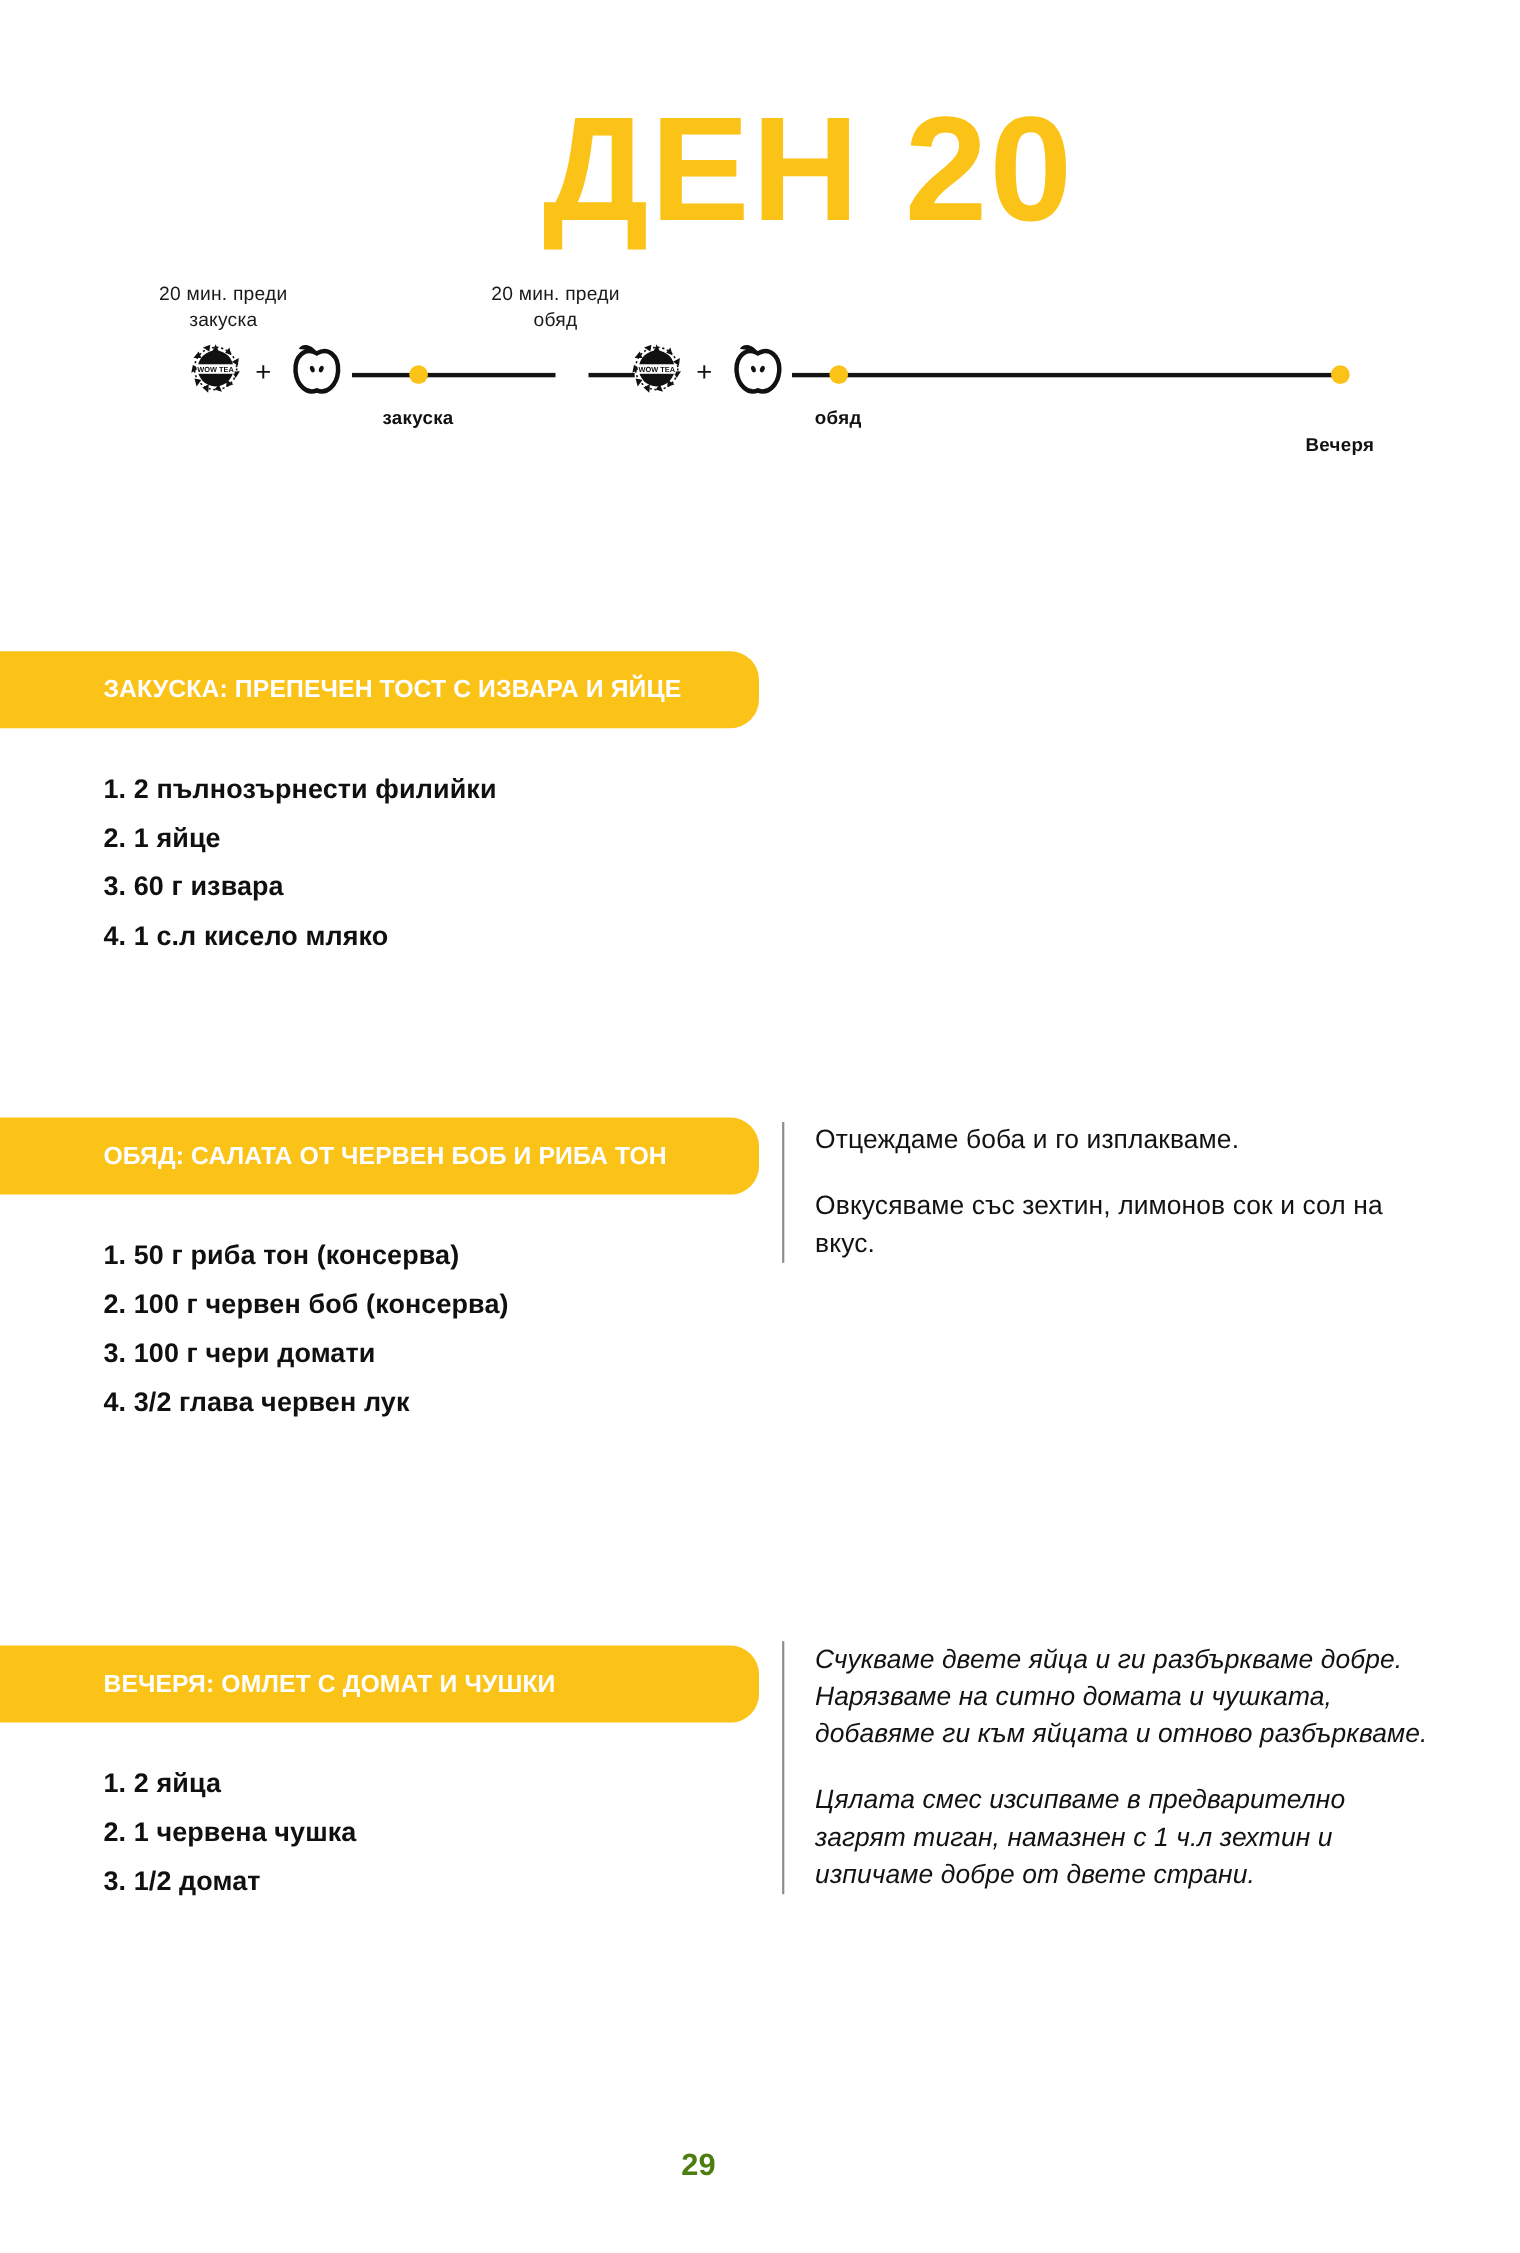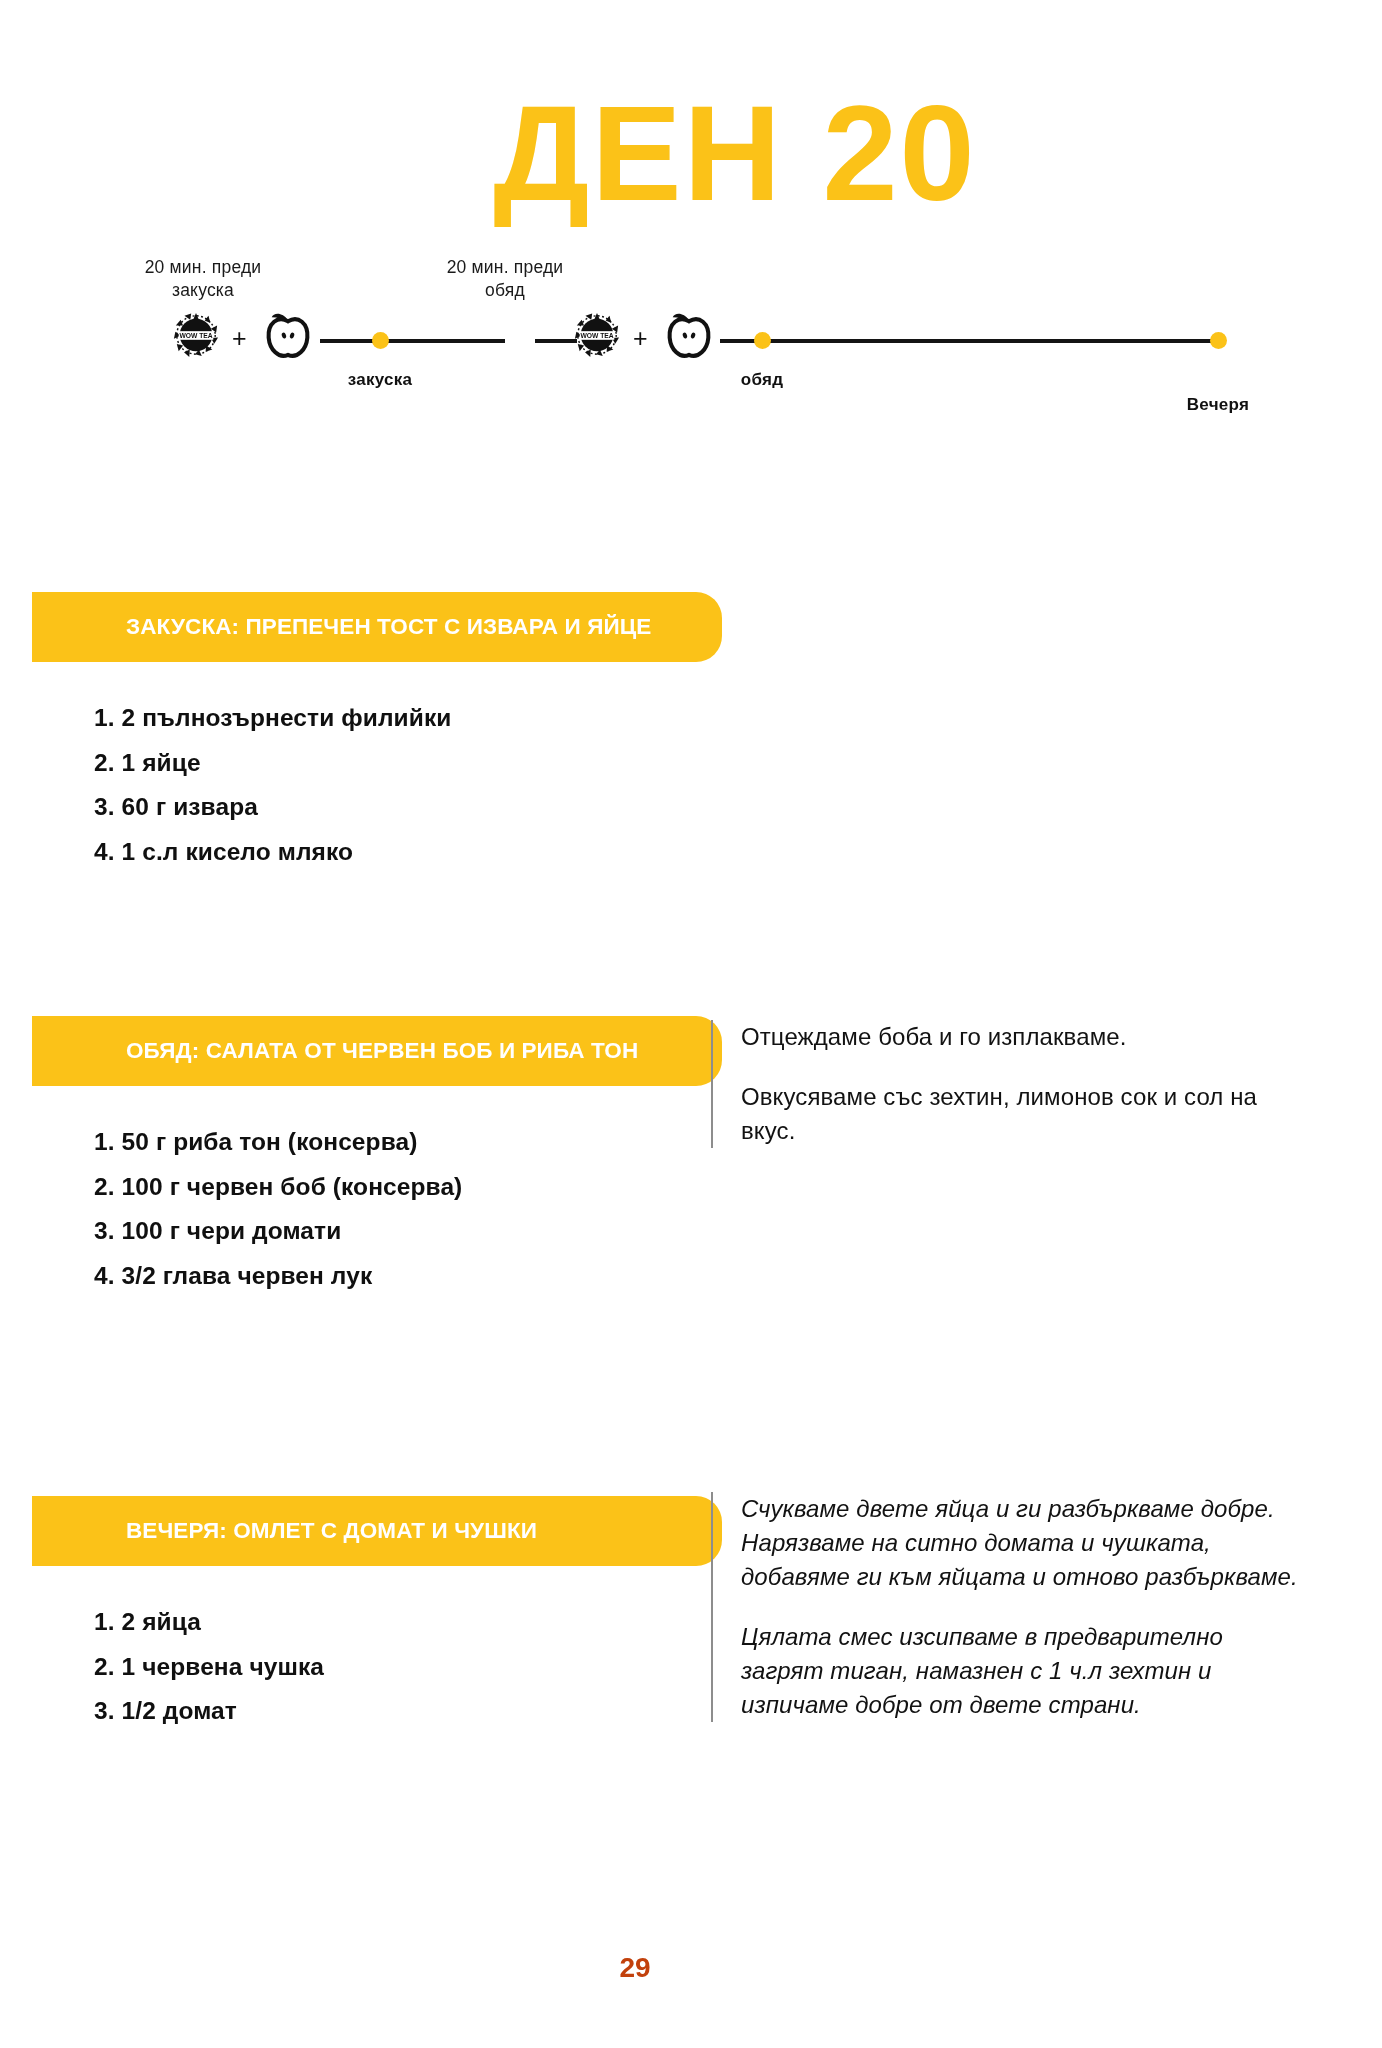--- a/index.html
+++ b/index.html
@@ -100,21 +100,20 @@
     border-bottom-right-radius: 26px;
     padding: 19px 40px 20px 94px;
     box-sizing: border-box;
     width: 690px;
     color: #ffffff;
     font-weight: bold;
     font-size: 22.5px;
     line-height: 1.38;
     letter-spacing: .1px;
     text-transform: uppercase;
-    margin-left: 32px;
   }
   .ingredients {
     margin: 0;
     padding: 44px 0 0 94px;
     list-style: none;
     counter-reset: ing;
   }
   .ingredients li {
     counter-increment: ing;
     font-size: 24.5px;
@@ -148,21 +147,21 @@
 
   
   .page-number {
     position: absolute;
     left: 0;
     top: 1952px;
     width: 1270px;
     text-align: center;
     font-size: 28px;
     font-weight: bold;
-    color: #c2410c;
+    color: #4d7c0f;
   }
 </style>
 </head>
 <body>
 
 <div class="page-title">ДЕН 20</div>
 
 <div class="timeline">
 
   <div class="tl-pre-label" style="left:108px; top:8px; width:190px; white-space:pre-line;">20 мин. преди

